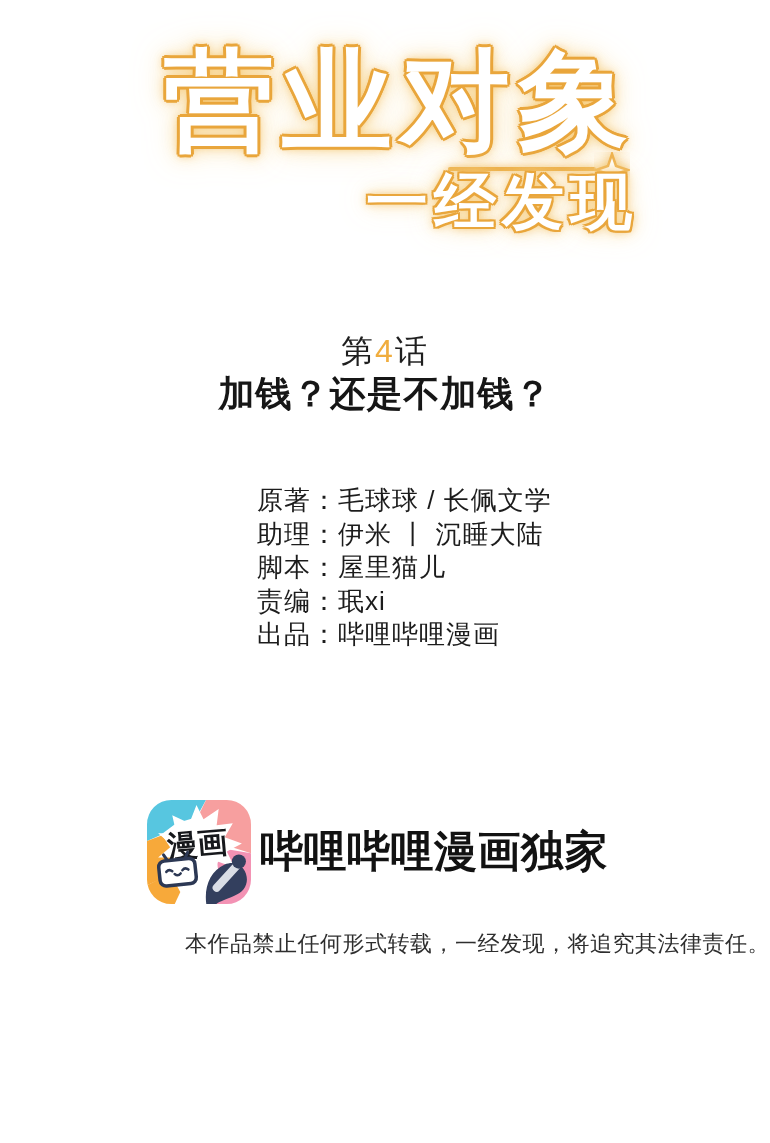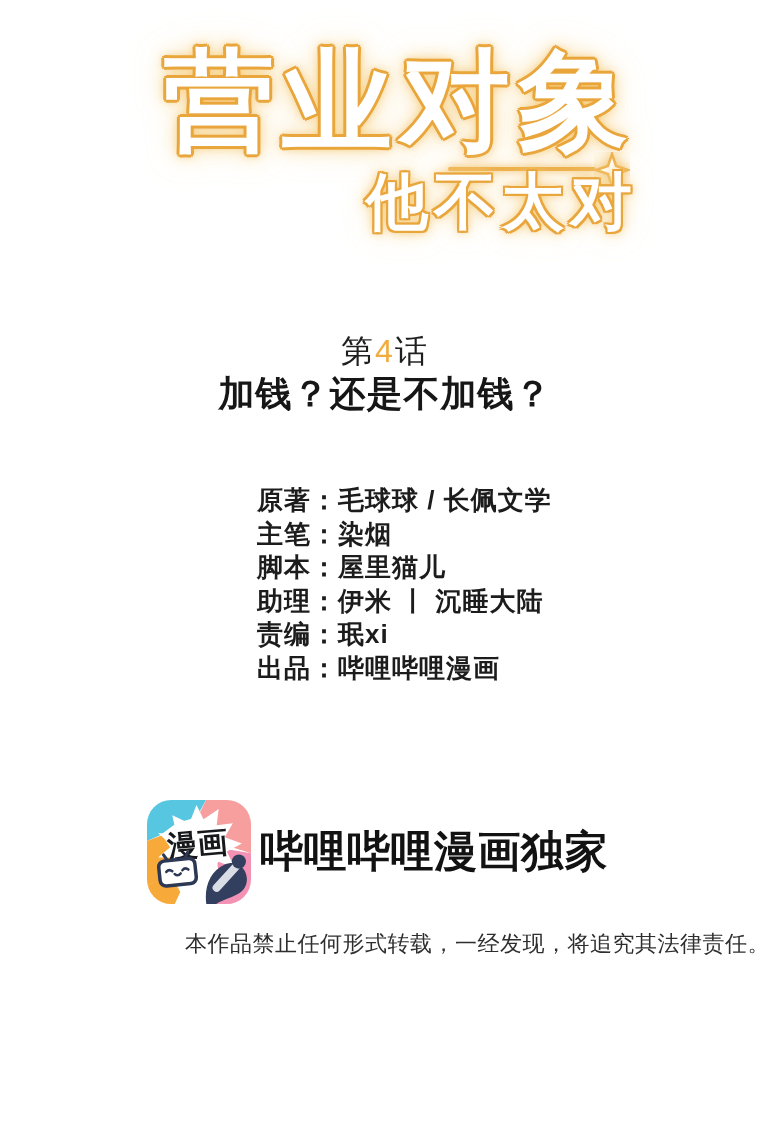--- a/index.html
+++ b/index.html
@@ -41,21 +41,21 @@
   }
   .episode .num{color:#f0ad3e;}
   .chapter{
     position:absolute;top:370px;left:0;width:100%;text-align:center;
     font-size:36px;font-weight:bold;color:#161616;letter-spacing:1px;white-space:nowrap;
   }
 
   
   .credits{
     position:absolute;left:257px;top:484px;
-    font-size:26px;font-weight:bold;color:#1c1c1c;line-height:33.6px;letter-spacing:1px;
+    font-size:26px;font-weight:normal;color:#1c1c1c;line-height:33.6px;letter-spacing:1px;
   }
   .credit-row{white-space:nowrap;}
 
   
   .publisher{position:absolute;top:799px;left:146px;display:flex;align-items:center;}
   .logo-icon{width:106px;height:106px;flex:0 0 auto;}
   .publisher-text{
     margin-left:8px;
     font-family:Liberation Serif, serif;font-weight:bold;
     font-size:43px;color:#121212;letter-spacing:0.5px;white-space:nowrap;
@@ -73,33 +73,32 @@
 <div class="page">
 
   <div class="title-block">
     <div class="title-main">营业对象</div>
     <div class="title-underline"></div>
     <div class="title-sparkle">
       <svg viewBox="0 0 36 36" width="36" height="36">
         <path d="M18 2 L22 14 L34 18 L22 22 L18 34 L14 22 L2 18 L14 14 Z" fill="#ffffff" stroke="#eeb14d" stroke-width="2.5" style="filter:drop-shadow(0 0 4px #f3c97e) drop-shadow(0 0 8px #f7d89e);"></path>
       </svg>
     </div>
-    <div class="title-sub">他不太对</div>
+    <div class="title-sub">一经发现</div>
   </div>
 
   <div class="episode">
     <span>第</span><span class="num">4</span><span>话</span>
   </div>
   <div class="chapter">加钱？还是不加钱？</div>
 
   <div class="credits">
     <div class="credit-row"><span>原著：</span><span>毛球球 / 长佩文学</span></div>
-    <div class="credit-row"><span>主笔：</span><span>染烟</span></div>
+    <div class="credit-row"><span>助理：</span><span>伊米 丨 沉睡大陆</span></div>
     <div class="credit-row"><span>脚本：</span><span>屋里猫儿</span></div>
-    <div class="credit-row"><span>助理：</span><span>伊米 丨 沉睡大陆</span></div>
     <div class="credit-row"><span>责编：</span><span>珉xi</span></div>
     <div class="credit-row"><span>出品：</span><span>哔哩哔哩漫画</span></div>
   </div>
 
   <div class="publisher">
     <div class="logo-icon">
       <svg viewBox="0 0 105 105" width="106" height="106">
         <defs>
           <clipPath id="rr">
               <rect x="1" y="1" width="103" height="103" rx="24" ry="24"></rect>

